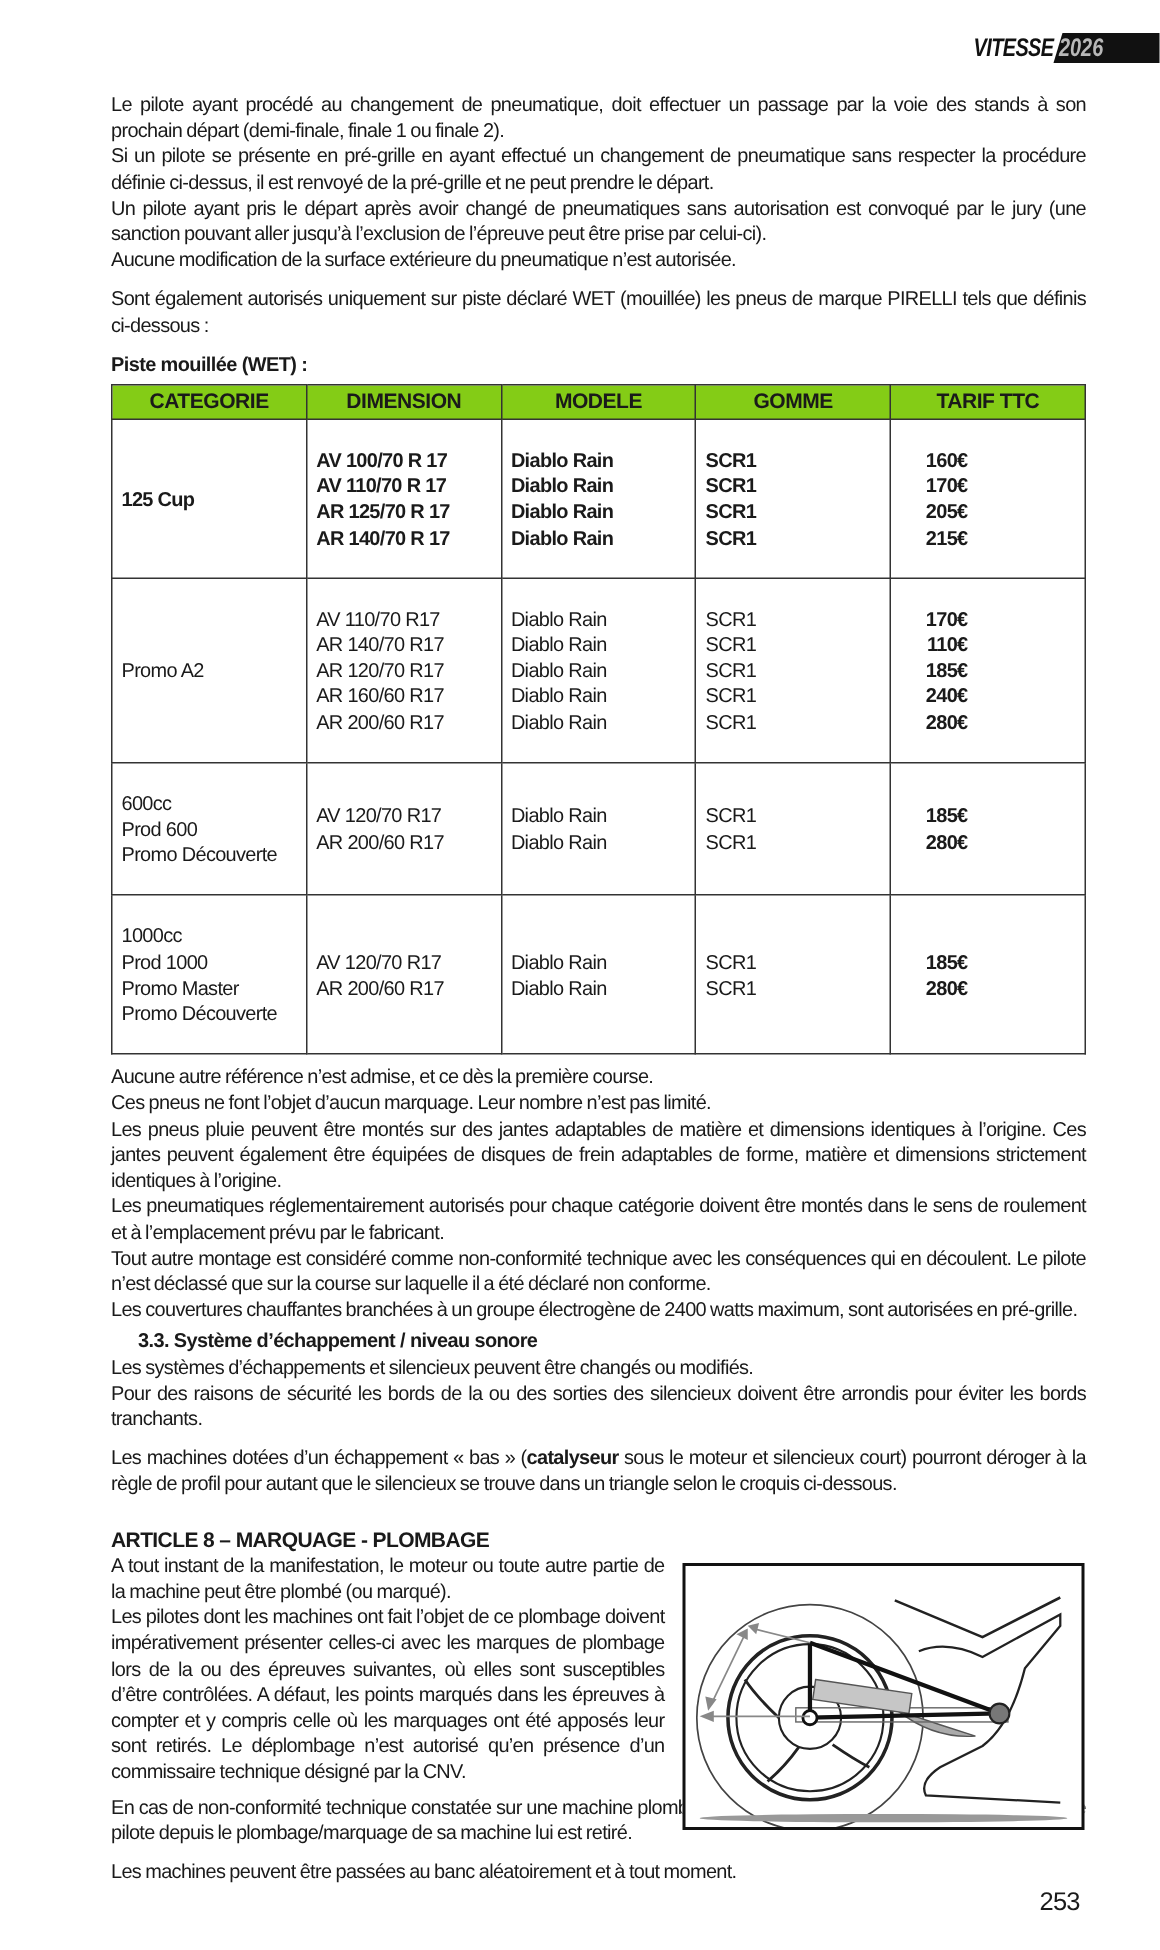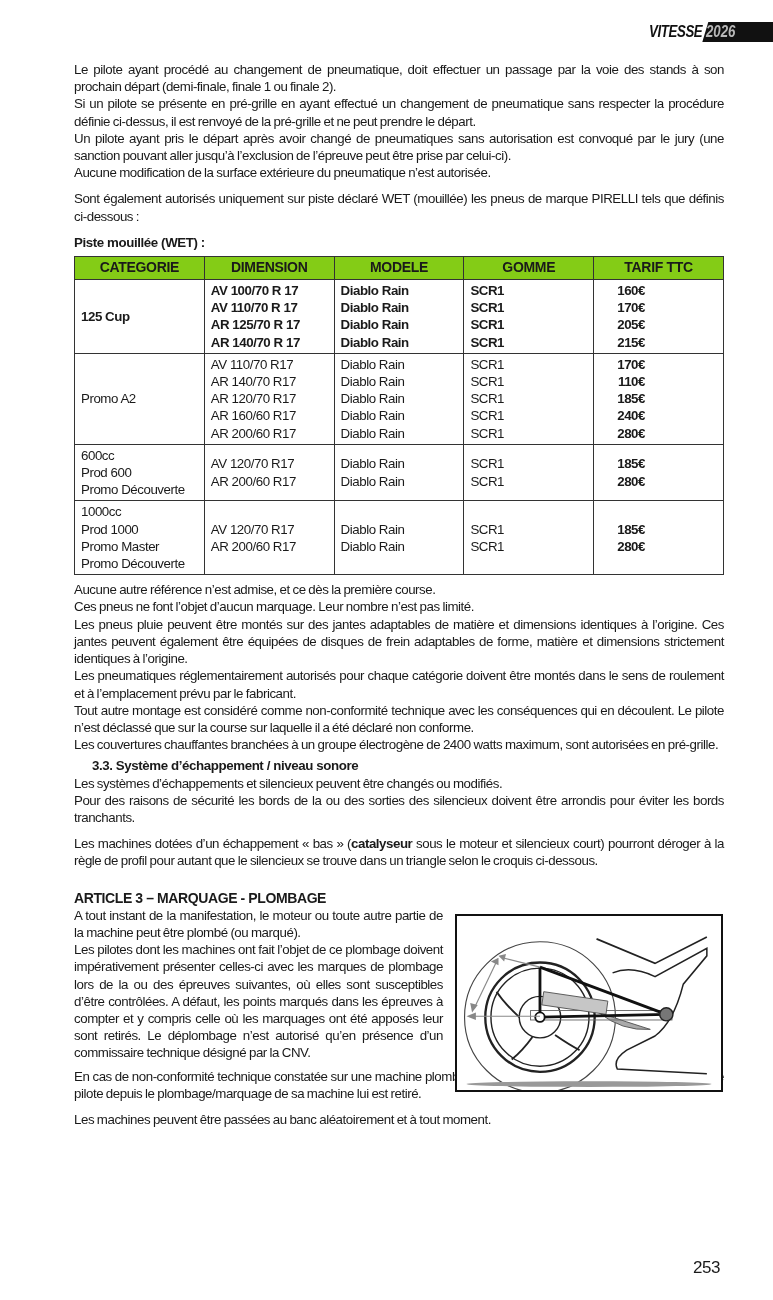--- a/index.html
+++ b/index.html
@@ -10,21 +10,21 @@
                  transform: scaleX(0.78); transform-origin: right center; margin-right: -2px; }
   .hdr-year { background: #111; color: #b8b8b8; font-weight: bold; font-style: italic; font-size: 17px;
               padding: 0 40px 0 4px; height: 20px; line-height: 20px; margin-left: 2px;
               clip-path: polygon(6px 0, 100% 0, 100% 100%, 0 100%); }
   .hdr-year span { display: inline-block; transform: scaleX(0.78); transform-origin: left center; }
   .content { position: absolute; left: 74px; top: 61px; width: 650px; font-size: 13.3px; line-height: 17.2px; }
   .p { margin: 0; text-align: justify; letter-spacing: -0.45px; word-spacing: -0.5px; }
   .gap { height: 9px; }
   .sub-title { font-weight: bold; margin: 0 0 5px 0; letter-spacing: -0.4px; }
   table.tires { border-collapse: collapse; width: 650px; font-size: 13.3px; line-height: 17.2px; letter-spacing: -0.45px; }
-  table.tires th, table.tires td { border: 1.5px solid #333; vertical-align: middle; padding: 2px 6px; }
+  table.tires th, table.tires td { border: 1.5px solid #333; vertical-align: middle; padding: 18px 6px; }
   table.tires th { background: #84cc16; font-weight: bold; font-size: 14px; text-align: center; padding: 2px 4px; height: 18px; letter-spacing: -0.3px; }
   table.tires td.price { text-align: right; padding-right: 78px; font-weight: bold; }
   table.tires tr.bold td { font-weight: bold; }
   .col1 { width: 117px; } .col2 { width: 117px; } .col3 { width: 117px; } .col4 { width: 117px; } .col5 { width: 117px; }
   .line { display: block; white-space: nowrap; }
   .section-heading { font-weight: bold; margin: 4px 0 0 18px; letter-spacing: -0.4px; }
   .article-heading { font-weight: bold; font-size: 14px; margin: 0; letter-spacing: -0.4px; }
   .article-block { position: relative; }
   .article-text { width: 369px; }
   .figure-box { position: absolute; left: 381px; top: 24px; width: 264px; height: 174px; border: 2.5px solid #111; background: #fff; overflow: hidden; }
@@ -191,21 +191,21 @@
 
   <p class="section-heading">3.3. Système d’échappement / niveau sonore</p>
   <p class="p">Les systèmes d’échappements et silencieux peuvent être changés ou modifiés.</p>
   <p class="p">Pour des raisons de sécurité les bords de la ou des sorties des silencieux doivent être arrondis pour éviter les bords tranchants.</p>
   <div class="gap"></div>
   <p class="p"><span>Les machines dotées d’un échappement « bas » (</span><b>catalyseur</b><span> sous le moteur et silencieux court) pourront déroger à la règle de profil pour autant que le silencieux se trouve dans un triangle selon le croquis ci-dessous.</span></p>
   <div class="gap"></div>
   <div class="gap" style="height:11px;"></div>
 
   <div class="article-block">
-    <p class="article-heading">ARTICLE 3 – MARQUAGE - PLOMBAGE</p>
+    <p class="article-heading">ARTICLE 8 – MARQUAGE - PLOMBAGE</p>
     <div class="article-text">
       <p class="p">A tout instant de la manifestation, le moteur ou toute autre partie de la machine peut être plombé (ou marqué).</p>
       <p class="p">Les pilotes dont les machines ont fait l’objet de ce plombage doivent impérativement présenter celles-ci avec les marques de plombage lors de la ou des épreuves suivantes, où elles sont susceptibles d’être contrôlées. A défaut, les points marqués dans les épreuves à compter et y compris celle où les marquages ont été apposés leur sont retirés. Le déplombage n’est autorisé qu’en présence d’un commissaire technique désigné par la CNV.</p>
     </div>
 
     <div class="figure-box">
       <svg width="264" height="174" viewBox="0 0 280 180">
 
         <circle cx="88" cy="105" r="80" fill="none" stroke="#444" stroke-width="1.2"></circle>
 

